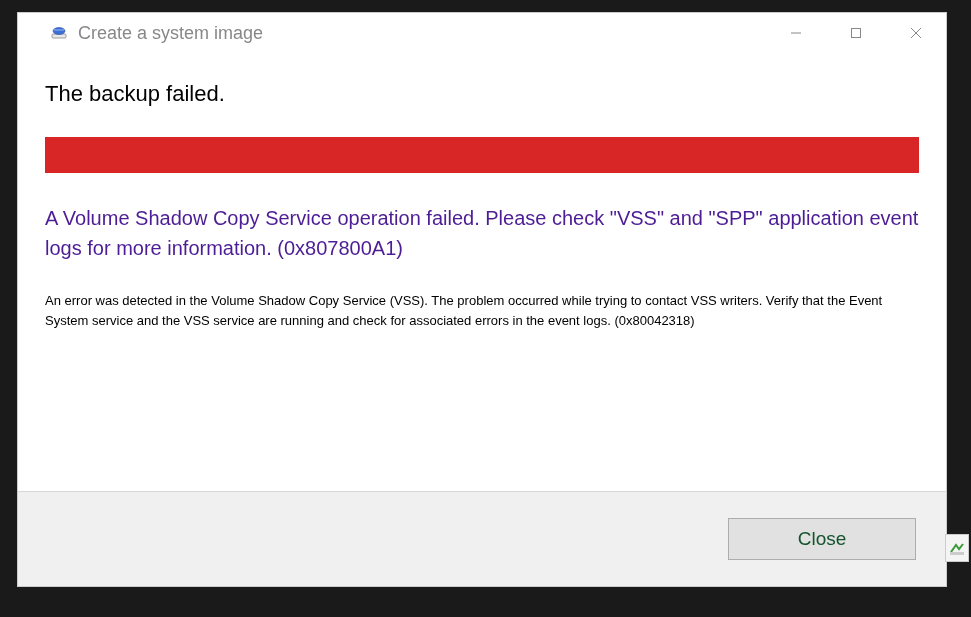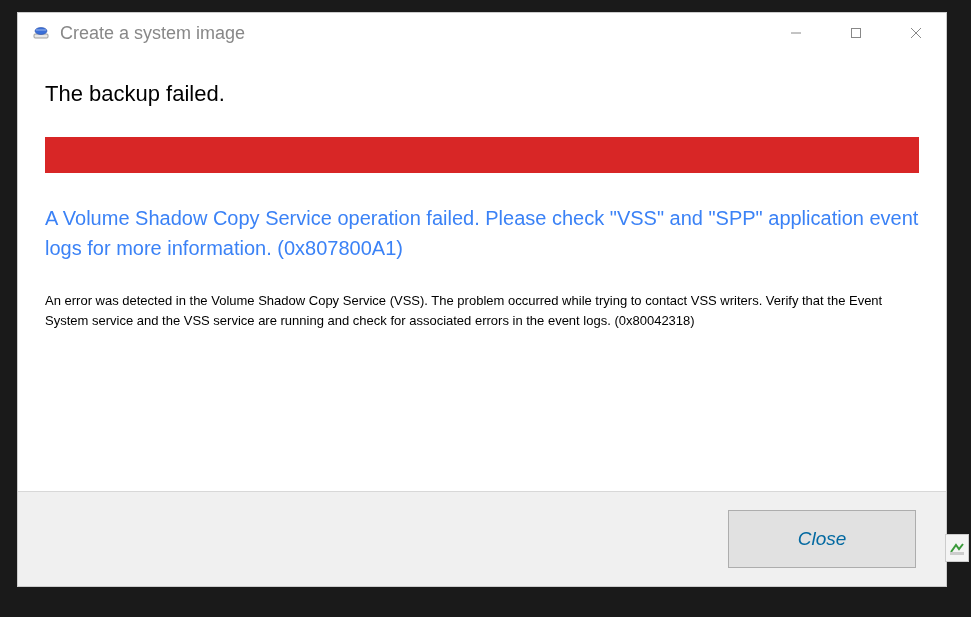--- a/index.html
+++ b/index.html
@@ -19,21 +19,21 @@
       height: 575px;
       background: #ffffff;
       border: 1px solid #cccccc;
       display: flex;
       flex-direction: column;
     }
     .titlebar {
       height: 40px;
       display: flex;
       align-items: center;
-      padding-left: 14px;
+      padding-left: 32px;
     }
     .titlebar-icon {
       width: 20px;
       height: 20px;
       margin-right: 8px;
       display: inline-flex;
       align-items: center;
       justify-content: center;
     }
     .title-text {
@@ -71,21 +71,21 @@
       margin-bottom: 30px;
     }
     .error-bar {
       width: 100%;
       height: 36px;
       background: #d82626;
       margin-bottom: 30px;
     }
     .para {
       font-size: 20px;
-      color: #3b82f6;
+      color: #4c1d95;
       font-weight: 400;
       line-height: 1.5;
       margin-bottom: 28px;
     }
     .addl-label {
       font-size: 20px;
       color: #000;
       font-weight: 400;
       line-height: 1.5;
     }
@@ -99,27 +99,26 @@
       height: 95px;
       background: #f0f0f0;
       border-top: 1px solid #d8d8d8;
       display: flex;
       align-items: center;
       justify-content: flex-end;
       padding-right: 30px;
     }
     .close-btn {
       width: 188px;
-      height: 58px;
+      height: 42px;
       background: #e1e1e1;
       border: 1px solid #adadad;
       font-size: 19px;
-      color: #0369a1;
+      color: #14532d;
       font-family: inherit;
-      font-style: italic;
     }
     .tray-icon {
       position: absolute;
       right: 2px;
       bottom: 55px;
       width: 24px;
       height: 28px;
       background: #f4f4f4;
       border: 1px solid #ccc;
       display: flex;

